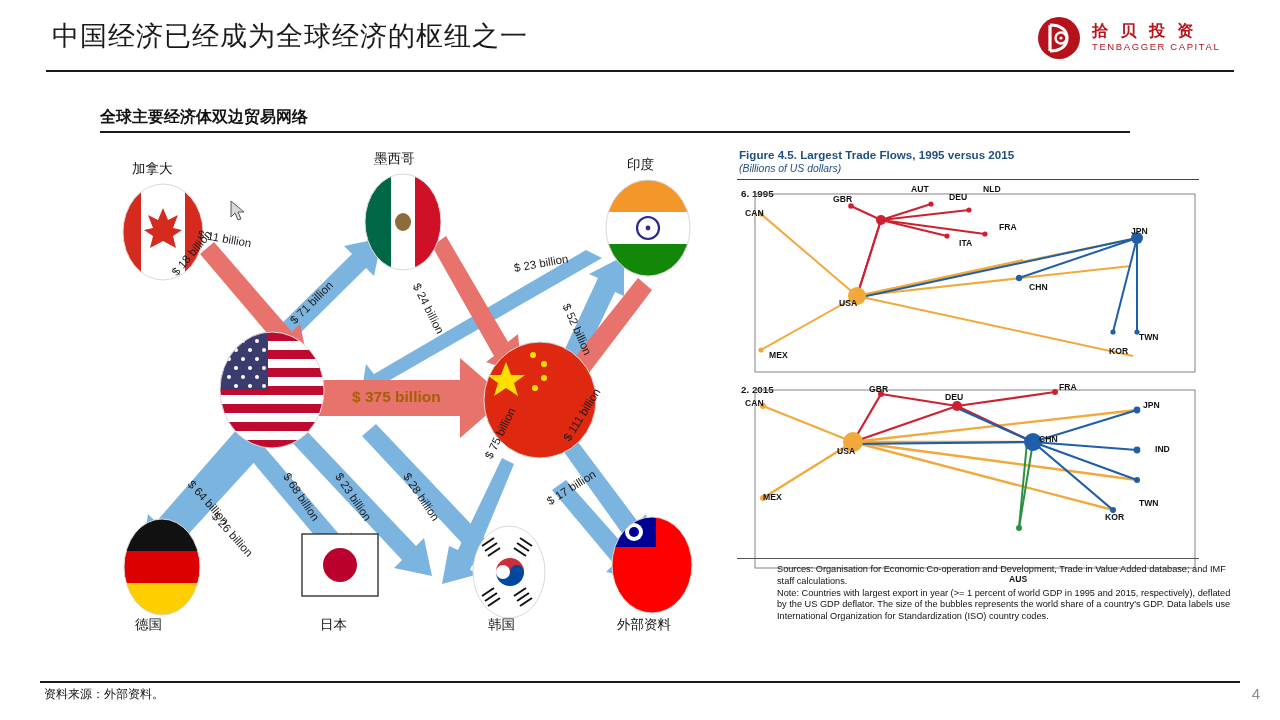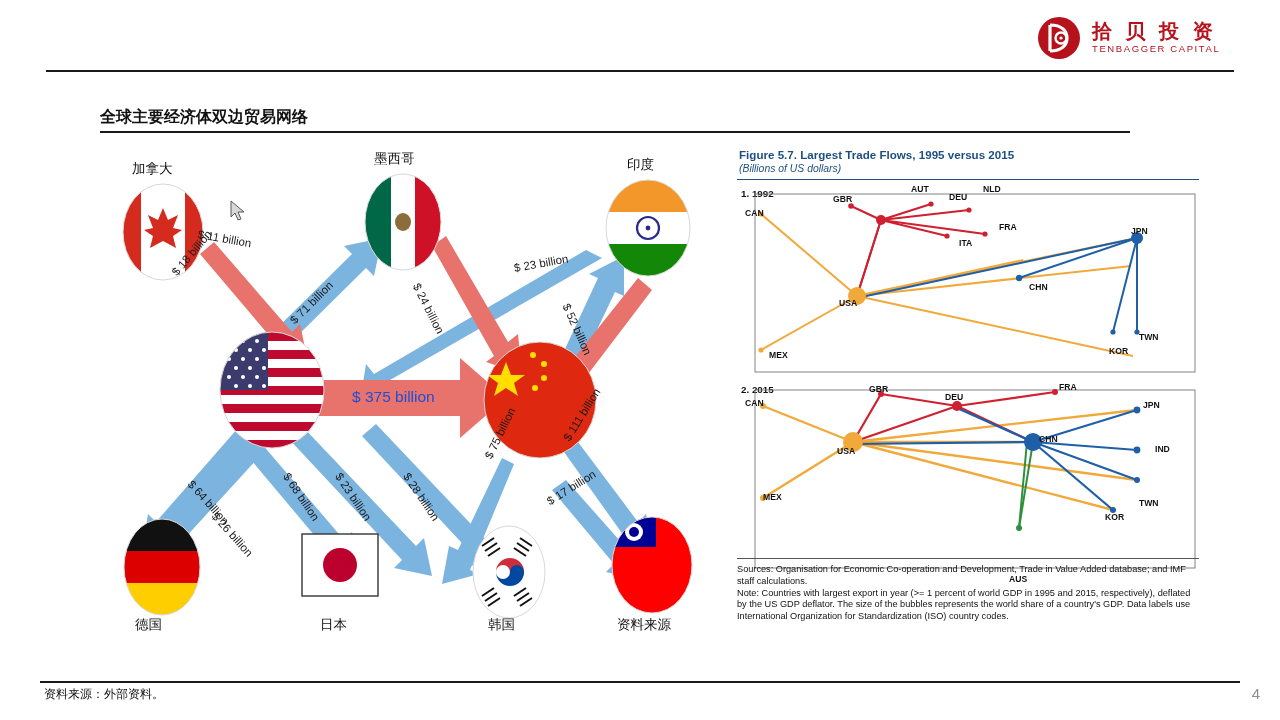--- a/index.html
+++ b/index.html
@@ -25,21 +25,21 @@
   }
   .logo-box {
     position:absolute; right:44px; top:12px; width:200px; height:52px;
     display:flex; align-items:center; gap:10px;
   }
   .logo-mark {
     width:46px; height:46px; position:relative; flex:0 0 auto;
   }
   .logo-text { display:flex; flex-direction:column; justify-content:center; }
   .logo-cn {
-    font-size:20px; color:#b5121b; letter-spacing:4px; line-height:1.05;
+    font-size:16px; color:#b5121b; letter-spacing:4px; line-height:1.05;
     font-weight:bold;
   }
   .logo-en {
     font-size:9.5px; color:#b5121b; letter-spacing:1.6px; line-height:1.4;
   }
 
   
   .section-title {
     position:absolute; left:100px; top:107px;
     font-size:16px; font-weight:bold; color:#111;
@@ -68,22 +68,22 @@
   .left-panel svg { position:absolute; left:0; top:0; }
   .node-label {
     position:absolute; font-size:13.5px; color:#111; text-align:center;
     white-space:nowrap;
   }
   .flow-label {
     position:absolute; font-size:11.5px; color:#1a1a1a; white-space:nowrap;
     transform-origin:left center;
   }
   .big-flow-label {
-    position:absolute; font-size:15.5px; color:#1d4ed8; white-space:nowrap;
-    font-weight:normal;
+    position:absolute; font-size:15.5px; color:#a16207; white-space:nowrap;
+    font-weight:bold;
   }
   .cursor-arrow { position:absolute; left:140px; top:50px; }
 
   
   .right-panel {
     position:absolute; left:733px; top:146px; width:470px; height:510px;
   }
   .fig-title {
     position:absolute; left:6px; top:2px;
     font-size:11.6px; font-weight:bold; color:#1f4f82;
@@ -109,20 +109,21 @@
   }
   .ccode {
     position:absolute; font-size:8.6px; font-weight:bold; color:#111;
     white-space:nowrap;
   }
 </style>
 </head>
 <body>
 
 <div class="slide-header">
+  <div class="slide-title">中国经济已经成为全球经济的枢纽之一</div>
   <div class="header-rule"></div>
   <div class="logo-box">
     <span class="logo-mark">
       <svg width="46" height="46" viewBox="0 0 46 46">
         <circle cx="23" cy="23" r="21" fill="#b5121b"></circle>
         <path d="M14 10 L14 36 M14 10 C26 10 31 16 31 23 C31 30 26 36 14 36" fill="none" stroke="#ffffff" stroke-width="3.2"></path>
         <circle cx="25" cy="23" r="5.5" fill="none" stroke="#ffffff" stroke-width="2.4"></circle>
         <circle cx="25" cy="23" r="1.6" fill="#ffffff"></circle>
       </svg>
     </span>
@@ -332,21 +333,21 @@
       <ellipse cx="562" cy="415" rx="40" ry="48" fill="none" stroke="#d8d8d8" stroke-width="1"></ellipse>
     </g>
   </svg>
 
   <div class="node-label" style="left:42px; top:10px;">加拿大</div>
   <div class="node-label" style="left:284px; top:0px;">墨西哥</div>
   <div class="node-label" style="left:537px; top:6px;">印度</div>
   <div class="node-label" style="left:45px; top:466px;">德国</div>
   <div class="node-label" style="left:230px; top:466px;">日本</div>
   <div class="node-label" style="left:398px; top:466px;">韩国</div>
-  <div class="node-label" style="left:527px; top:466px;">资料来源</div>
+  <div class="node-label" style="left:527px; top:466px;">外部资料</div>
 
   <div class="flow-label" style="left:108px; top:78px; transform:rotate(10deg);">$ 11 billion</div>
   <div class="flow-label" style="left:84px; top:118px; transform:rotate(-50deg);">$ 18 billion</div>
   <div class="flow-label" style="left:202px; top:166px; transform:rotate(-45deg);">$ 71 billion</div>
   <div class="flow-label" style="left:326px; top:128px; transform:rotate(63deg);">$ 24 billion</div>
   <div class="flow-label" style="left:424px; top:112px; transform:rotate(-10deg);">$ 23 billion</div>
   <div class="flow-label" style="left:476px; top:148px; transform:rotate(66deg);">$ 52 billion</div>
   <div class="big-flow-label" style="left:262px; top:238px;">$ 375 billion</div>
   <div class="flow-label" style="left:100px; top:326px; transform:rotate(48deg);">$ 64 billion</div>
   <div class="flow-label" style="left:124px; top:358px; transform:rotate(48deg);">$ 26 billion</div>
@@ -358,25 +359,25 @@
   <div class="flow-label" style="left:458px; top:346px; transform:rotate(-32deg);">$ 17 billion</div>
 
   <span class="cursor-arrow">
     <svg width="16" height="22" viewBox="0 0 16 22">
       <path d="M1 1 L1 17 L5 13 L8 20 L11 19 L8 12 L14 12 Z" fill="#d8d8d8" stroke="#5a5a5a" stroke-width="1"></path>
     </svg>
   </span>
 </div>
 
 <div class="right-panel">
-  <div class="fig-title">Figure 5.7.  Largest Trade Flows, 1995 versus 2015</div>
+  <div class="fig-title">Figure 4.5.  Largest Trade Flows, 1995 versus 2015</div>
   <div class="fig-sub">(Billions of US dollars)</div>
   <div class="fig-rule"></div>
 
-  <div class="panel-cap" style="left:8px; top:42px;">1. 1992</div>
+  <div class="panel-cap" style="left:8px; top:42px;">6. 1995</div>
   <div class="panel-cap" style="left:8px; top:238px;">2. 2015</div>
 
   <svg width="470" height="410" viewBox="0 0 470 410" style="position:absolute;left:0;top:34px;">
 
     <rect x="22" y="14" width="440" height="178" fill="none" stroke="#777" stroke-width="0.9"></rect>
 
     <g stroke="#f0a93a" stroke-width="2" fill="none">
       <path d="M28,34 L124,116"></path>
       <path d="M28,170 L124,116"></path>
       <path d="M124,116 L400,176"></path>
@@ -484,19 +485,19 @@
   <div class="ccode" style="left:104px; top:300px;">USA</div>
   <div class="ccode" style="left:306px; top:288px;">CHN</div>
   <div class="ccode" style="left:410px; top:254px;">JPN</div>
   <div class="ccode" style="left:410px; top:298px;margin-left:12px;">IND</div>
   <div class="ccode" style="left:30px; top:346px;">MEX</div>
   <div class="ccode" style="left:276px; top:392px;margin-top:36px;">AUS</div>
   <div class="ccode" style="left:372px; top:366px;">KOR</div>
   <div class="ccode" style="left:406px; top:352px;">TWN</div>
 
   <div class="fig-notes-rule"></div>
-  <div class="fig-notes" style="white-space:pre-line;">Sources: Organisation for Economic Co-operation and Development, Trade in Value Added database; and IMF staff calculations.
+  <div class="fig-notes" style="white-space:pre-line;margin-left:40px;">Sources: Organisation for Economic Co-operation and Development, Trade in Value Added database; and IMF staff calculations.
 Note: Countries with largest export in year (&gt;= 1 percent of world GDP in 1995 and 2015, respectively), deflated by the US GDP deflator. The size of the bubbles represents the world share of a country's GDP. Data labels use International Organization for Standardization (ISO) country codes.</div>
 </div>
 
 <div class="footer-rule"></div>
 <div class="footer-src">资料来源：外部资料。</div>
 <div class="page-num">4</div>
 
 </body></html>

